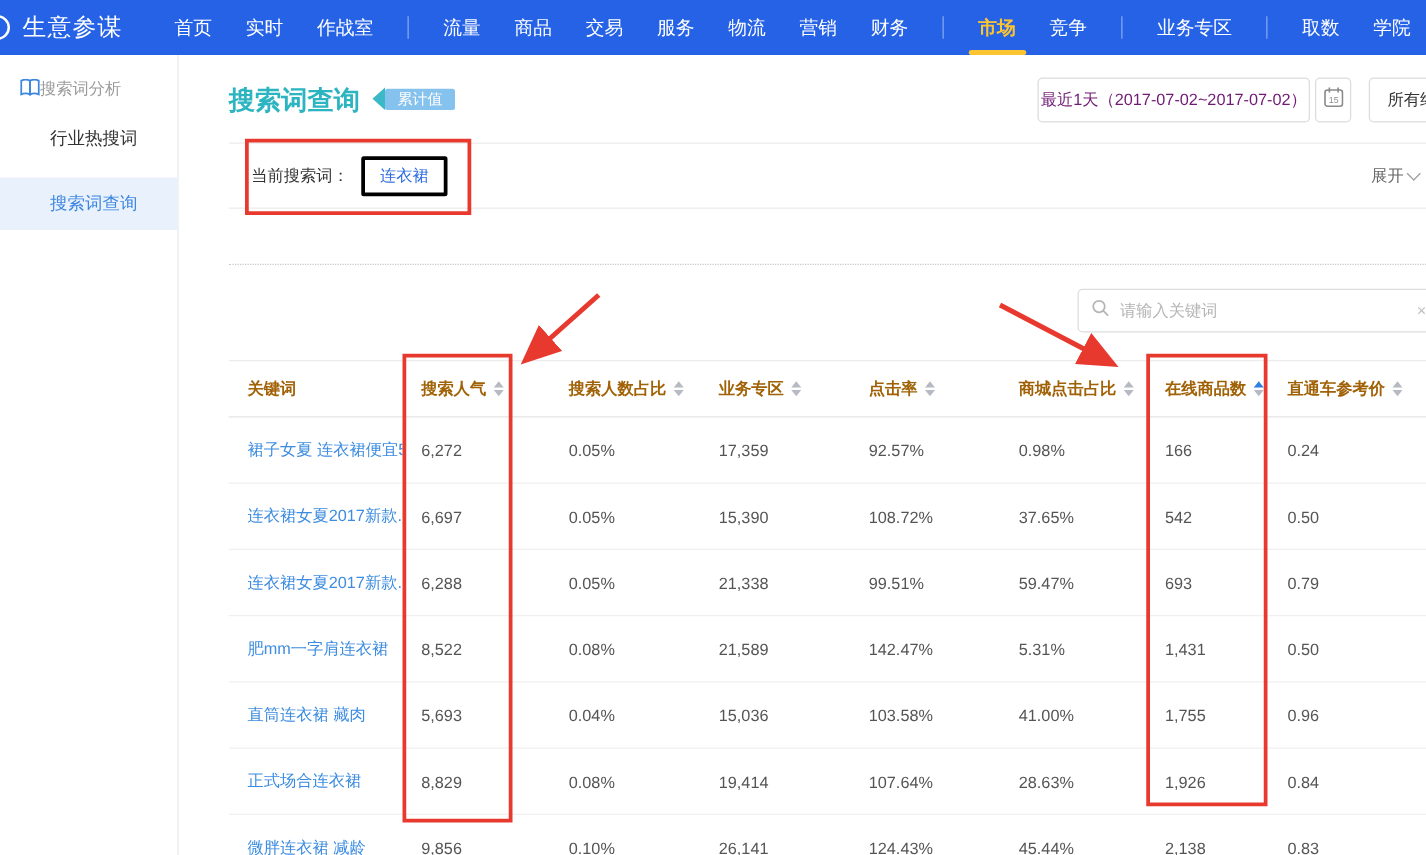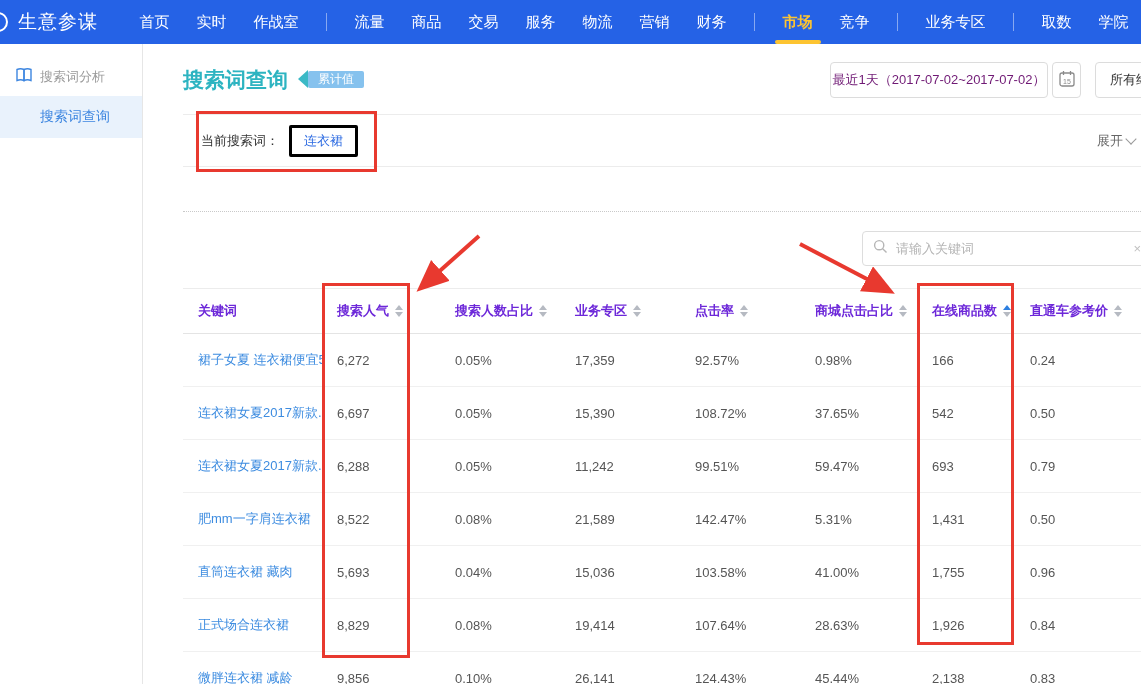--- a/index.html
+++ b/index.html
@@ -17,21 +17,21 @@
   .nav-items { display:flex; align-items:center; margin-left:28px; flex:1 1 auto; }
   .nav-item { position:relative; font-size:15px; color:#fff; margin:0 13.5px; cursor:pointer; white-space:nowrap; }
   .nav-item.active { color:#fdc431; font-weight:bold; }
   .nav-item.active::after { content:""; position:absolute; left:50%; transform:translateX(-50%);
     bottom:-12px; width:46px; height:4px; background:#fdc431; border-radius:2px; }
   .nav-divider { width:1px; height:18px; background:rgba(255,255,255,.45); margin:0 14px; }
 
   
   .sidebar { position:absolute; left:0; top:44px; width:143px; height:640px; background:#fff;
     border-right:1px solid #e6e6e6; }
-  .side-section { display:flex; align-items:flex-start; gap:8px; padding:24px 0 0 16px;
+  .side-section { display:flex; align-items:center; gap:0; padding:18px 0 0 16px;
     color:#9a9a9a; font-size:13px; }
   .side-item { padding:12px 0 12px 40px; font-size:14px; color:#333; cursor:pointer; margin-top:10px; }
   .side-item.active { background:#e9f2fc; color:#3d86e0; }
 
   
   .main { position:absolute; left:143px; top:44px; width:998px; height:640px; background:#fff; }
   .page-title { position:absolute; left:40px; top:22px; font-size:21px; font-weight:bold; color:#2db4c1; }
   .badge { position:absolute; left:155px; top:26px; display:flex; align-items:center; }
   .badge-arrow { width:0; height:0; border-top:9px solid transparent; border-bottom:9px solid transparent;
     border-right:10px solid #3bb9c6; }
@@ -63,21 +63,21 @@
     border-radius:4px; display:flex; align-items:center; padding:0 10px; background:#fff; }
   .search-box input { border:none; outline:none; flex:1 1 auto; font-size:13px; color:#333;
     font-family:inherit; margin-left:8px; background:transparent; }
   .search-box input::placeholder { color:#b5b5b5; }
   .clear-x { color:#c0c0c0; font-size:13px; cursor:pointer; }
 
   
   .table { position:absolute; left:40px; top:244px; width:958px; }
   .t-row { display:grid; grid-template-columns:139px 118px 120px 120px 120px 117px 98px 1fr; align-items:center; }
   .t-head { height:46px; border-top:1px solid #ececec; border-bottom:1px solid #e4e4e4; }
-  .t-head .t-cell { font-size:13px; font-weight:bold; color:#6d28d9; display:flex; align-items:center; }
+  .t-head .t-cell { font-size:13px; font-weight:bold; color:#a16207; display:flex; align-items:center; }
   .t-body .t-row { height:53px; border-bottom:1px solid #f0f0f0; }
   .t-cell { padding-left:15px; font-size:13px; color:#555; white-space:nowrap; overflow:hidden; }
   .t-cell.kw { color:#3d8ce0; cursor:pointer; }
   .sort { display:inline-flex; flex-direction:column; gap:2px; margin-left:6px; cursor:pointer; }
   .sort b { width:0; height:0; border-left:4px solid transparent; border-right:4px solid transparent; }
   .sort .up { border-bottom:5px solid #b6bac2; }
   .sort .down { border-top:5px solid #b6bac2; }
   .sort.asc .up { border-bottom-color:#2d7fe0; }
 
   
@@ -125,20 +125,21 @@
     <div class="side-section">
       <span>
         <svg width="16" height="14" viewBox="0 0 16 14">
           <path d="M1 1.5 Q4.5 0 8 1.5 L8 12.5 Q4.5 11 1 12.5 Z" fill="none" stroke="#3d86e0" stroke-width="1.4"></path>
           <path d="M15 1.5 Q11.5 0 8 1.5 L8 12.5 Q11.5 11 15 12.5 Z" fill="none" stroke="#3d86e0" stroke-width="1.4"></path>
         </svg>
       </span>
       <span>搜索词分析</span>
     </div>
     <div id="side-menu">
+        <div class="side-item">行业热搜词</div>
         <div class="side-item active">搜索词查询</div>
       </div>
   </div>
 
   <div class="main">
     <div class="page-title">搜索词查询</div>
     <div class="badge">
       <span class="badge-arrow"></span>
       <span class="badge-body">累计值</span>
     </div>
@@ -251,21 +252,21 @@
             <div class="t-cell">15,390</div>
             <div class="t-cell">108.72%</div>
             <div class="t-cell">37.65%</div>
             <div class="t-cell">542</div>
             <div class="t-cell">0.50</div>
           </div>
           <div class="t-row">
             <div class="t-cell kw">连衣裙女夏2017新款...</div>
             <div class="t-cell">6,288</div>
             <div class="t-cell">0.05%</div>
-            <div class="t-cell">11,242</div>
+            <div class="t-cell">21,338</div>
             <div class="t-cell">99.51%</div>
             <div class="t-cell">59.47%</div>
             <div class="t-cell">693</div>
             <div class="t-cell">0.79</div>
           </div>
           <div class="t-row">
             <div class="t-cell kw">肥mm一字肩连衣裙</div>
             <div class="t-cell">8,522</div>
             <div class="t-cell">0.08%</div>
             <div class="t-cell">21,589</div>

